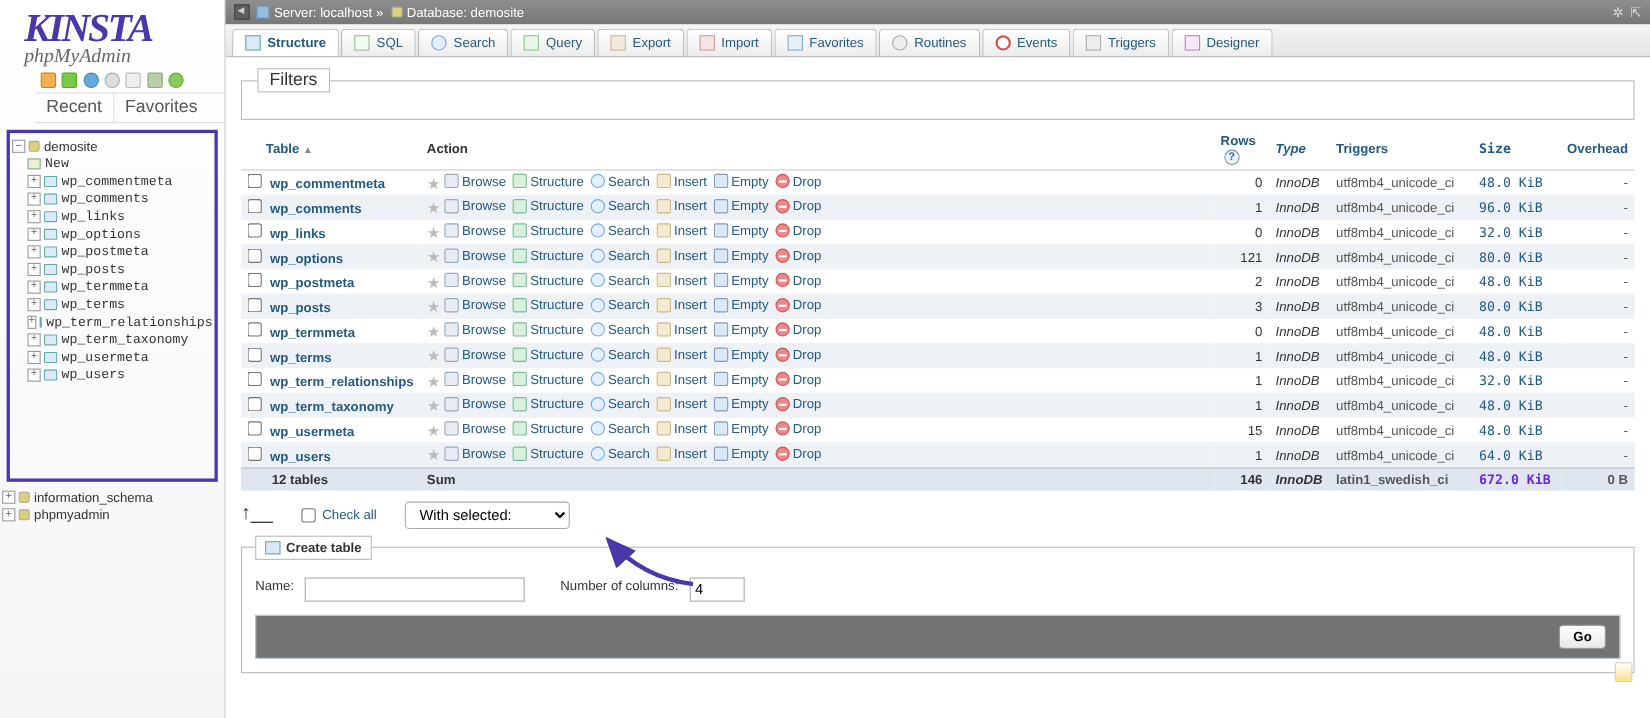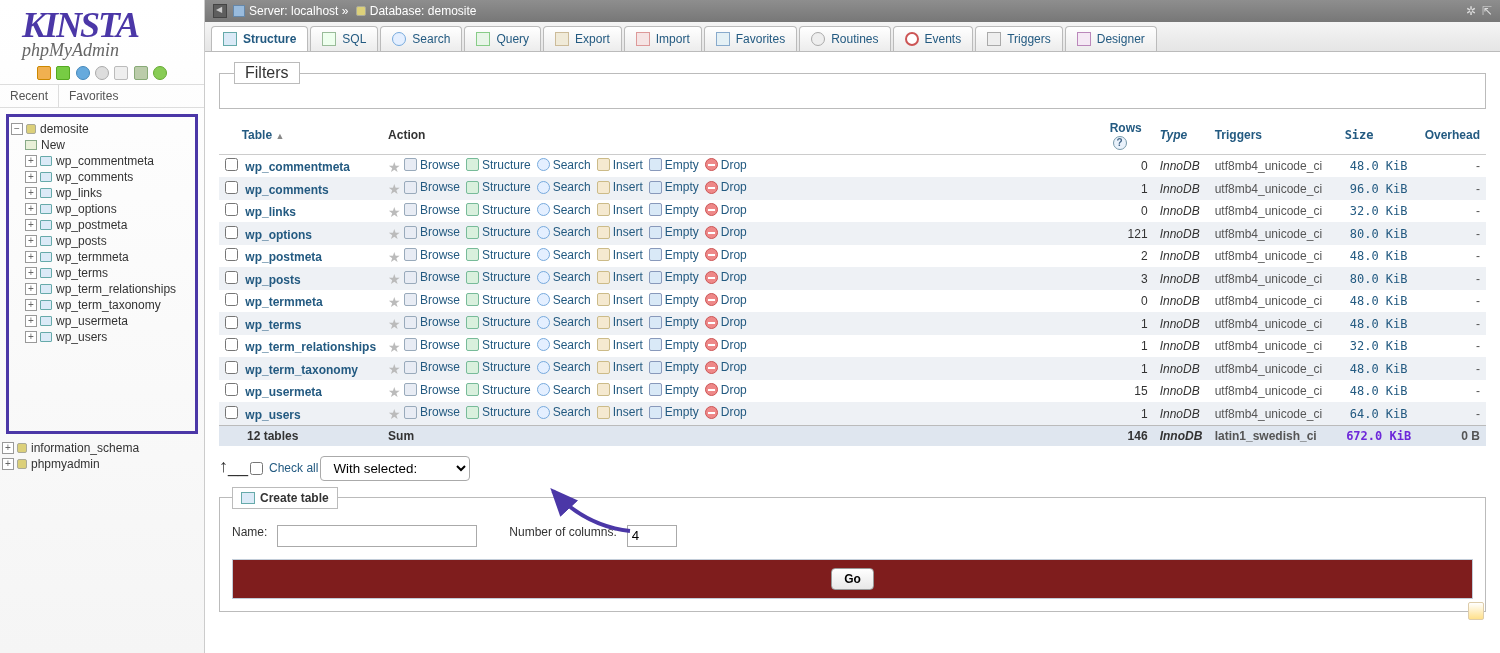--- a/index.html
+++ b/index.html
@@ -6,26 +6,26 @@
   body { font-family: -apple-system, Arial, sans-serif; font-size: 12px; color: #333; background: #fff;}
   a { color: #235a81; text-decoration: none; cursor: pointer; }
   .layout { display: flex; width: 1500px; height: 653px; }
   
   .sidebar { width: 205px; background: linear-gradient(#fff,#f5f5f5); border-right:1px solid #ccc; position:relative; }
   .logo { text-align:left; padding: 4px 22px 0; }
   .logo .k { font-family: Georgia, serif; font-weight: bold; font-style: italic; font-size: 36px; color:#4b37a7; letter-spacing:-2px;}
   .logo .p { font-family: Georgia, serif; font-style: italic; font-size: 18px; color:#666; margin-top:-6px;}
   .logo-icons { text-align:center; padding:4px 0;}
   .logo-icons span { display:inline-block; width:14px; height:14px; margin:0 1px; border-radius:2px; vertical-align:middle;}
-  .recent-fav { display:flex; border-top:1px solid #ddd; border-bottom:1px solid #ddd; font-size:12px;}
+  .recent-fav { display:flex; border-top:1px solid #ddd; border-bottom:1px solid #ddd; font-size:16px;margin-left:32px;}
   .recent-fav div { padding:4px 10px; cursor:pointer; color:#555;}
   .recent-fav div:first-child { border-right:1px solid #ddd;}
   .db-panel { margin:6px; border:3px solid #4b37a7; padding:4px 2px 10px; min-height:320px;}
   .tree-row { display:flex; align-items:center; padding:1px 0; font-size:12px; color:#333; cursor:pointer;}
-  .tree-row.indent1 { padding-left:14px;}
+  .tree-row.indent1 { padding-left:14px;font-family:Liberation Mono, monospace;}
   .tree-icon { display:inline-block; width:12px; height:12px; border:1px solid #999; background:#fff; text-align:center; line-height:10px; font-size:10px; margin-right:3px; color:#666;}
   .tree-box { display:inline-block; width:12px; height:10px; background:#dbeaf7; border:1px solid #6aa; margin-right:4px; border-radius:1px;}
   .tree-new { display:inline-block; width:12px; height:10px; background:#e8f0d8; border:1px solid #8a8; margin-right:4px;}
   .tree-cyl { display:inline-block; width:10px; height:10px; background:#dcd07a; border:1px solid #aa9; margin-right:4px; border-radius:2px;}
   .tree-extra { padding-left:2px;}
   
   .main { flex:1; display:flex; flex-direction:column; background:#fff;}
   .topbar { height:22px; background:linear-gradient(#8e8e8e,#777); display:flex; align-items:center; color:#fff; font-size:12px; padding:0 8px; position:relative;}
   .topbar .srv-icon { display:inline-block; width:12px; height:12px; background:#9bd; border:1px solid #68a; margin-right:4px;}
   .topbar .db-icon { display:inline-block; width:10px; height:10px; background:#dcd07a; border:1px solid #aa9; border-radius:2px; margin:0 4px;}
@@ -58,39 +58,39 @@
   .ai-browse{ background:#e8ecf4; border:1px solid #9ab;}
   .ai-struct{ background:#d9f0dd; border:1px solid #7b9;}
   .ai-search{ background:#e4efff; border:1px solid #7ad; border-radius:50%;}
   .ai-insert{ background:#f5e9d0; border:1px solid #cb8;}
   .ai-empty{ background:#d9e9f7; border:1px solid #89b;}
   .ai-drop{ background:#e88; border:1px solid #c55; border-radius:50%; position:relative;}
   .ai-drop::after{content:""; position:absolute; left:2px; right:2px; top:5px; height:2px; background:#fff;}
   .col-rows { text-align:right; width:50px;}
   .col-type { color:#333; width:55px;font-style:italic;}
   .col-coll { color:#555; width:130px;}
-  .col-size { font-family: Menlo, Consolas, monospace; color:#235a81; width:80px; text-align:center;}
+  .col-size { font-family: Menlo, Consolas, monospace; color:#235a81; width:80px; text-align:left;}
   .col-over { text-align:right; width:60px; color:#555;}
   tr.sumrow td { font-weight:bold; background:#dfe6ef; border-top:1px solid #bbb;}
   tr.sumrow .col-size{ color:#6d28d9;}
   
-  .checkall-row { display:flex; align-items:center; gap:2px; margin:10px 0 6px;}
+  .checkall-row { display:flex; align-items:center; gap:26px; margin:10px 0 6px;}
   .arrow-up { font-size:18px; color:#333; transform: translateY(-2px);}
   .select-styled { border:1px solid #aaa; padding:3px 22px 3px 8px; background:#fff; border-radius:4px; min-width:150px; appearance:auto;}
   .arrow-annot { position:absolute; left:340px; top:434px; pointer-events:none;}
   .arrow-annot svg { overflow:visible;}
   .link-row { display:flex; align-items:center; gap:12px; margin:4px 0 10px;}
   .print-icon{ display:inline-block; width:14px; height:12px; background:#dce; border:1px solid #99b;}
   .dict-icon{ display:inline-block; width:14px; height:12px; background:#eed; border:1px solid #bb9;}
   fieldset.create { border:1px solid #bbb; padding:16px 12px 12px; }
   fieldset.create legend { background:#fff; border:1px solid #bbb; padding:3px 8px; font-weight:bold; font-size:12px; display:flex; align-items:center; gap:5px;}
   .create-icon{ display:inline-block; width:14px; height:12px; background:#dbeaf7; border:1px solid #6aa;}
   .create-row { display:flex; align-items:flex-start; gap:10px; font-size:12px;}
   .create-row input[type=text]{ border:1px solid #aaa; height:22px; padding:2px 4px;}
-  .go-bar { background:#7f1d1d; border:1px solid #c2ccd8; margin-top:12px; padding:8px 12px; display:flex; justify-content:center;}
+  .go-bar { background:#737373; border:1px solid #c2ccd8; margin-top:12px; padding:8px 12px; display:flex; justify-content:flex-end;}
   .go-btn { background:linear-gradient(#fff,#e8e8e8); border:1px solid #999; border-radius:4px; padding:3px 12px; font-weight:bold; cursor:pointer; font-size:12px;}
   .info-q { display:inline-flex; width:14px; height:14px; border:1px solid #79a; border-radius:50%; align-items:center; justify-content:center; font-size:10px; color:#468; background:#eaf2fb; margin-left:3px; vertical-align:middle;}
   .corner-flag { position:absolute; right:16px; bottom:12px; width:16px; height:18px; background:linear-gradient(#fff,#ffe08a); border:1px solid #dca; border-radius:2px;}
   
   .ti-str{background:#dbeaf7;border:1px solid #6aa;}
   .ti-sql{background:#efe;border:1px solid #9b9;}
   .ti-sea{background:#e4efff;border:1px solid #7ad;border-radius:50%;}
   .ti-qry{background:#e8f5e8;border:1px solid #8c8;}
   .ti-exp{background:#f0ead8;border:1px solid #cb9;}
   .ti-imp{background:#f5e4e4;border:1px solid #d99;}

